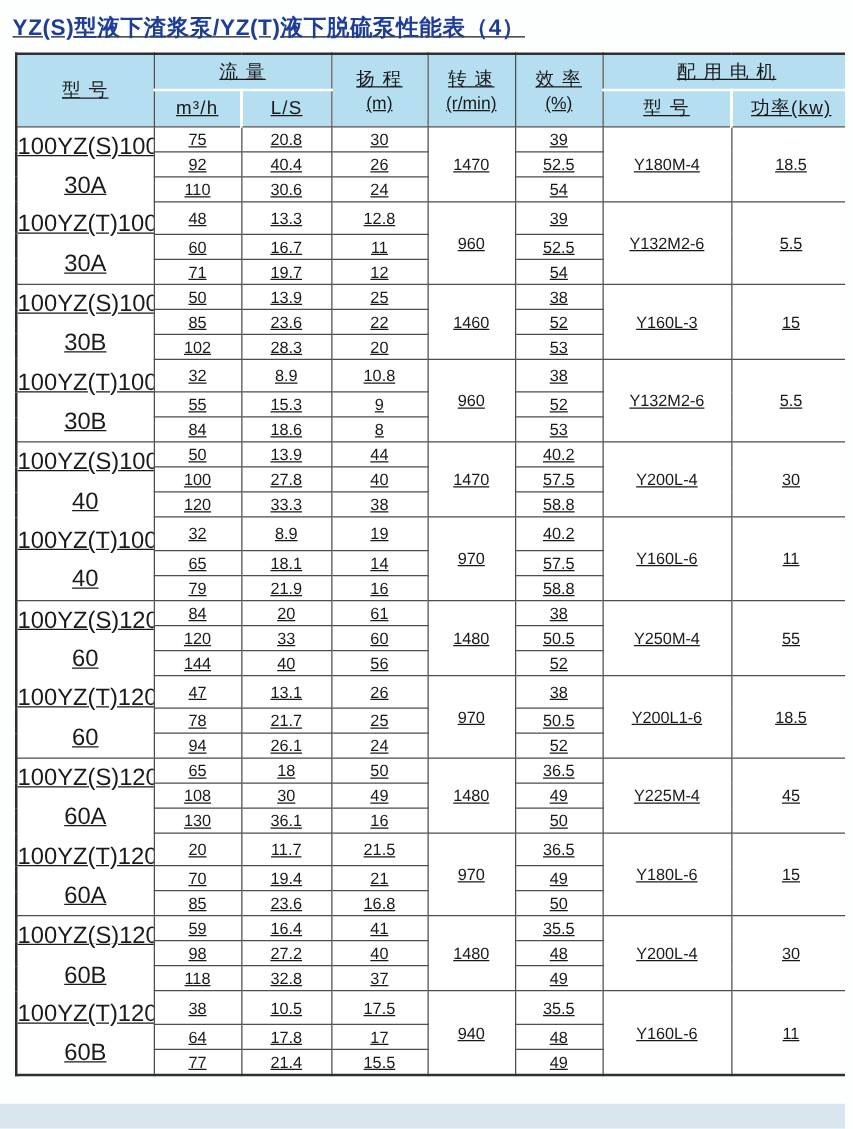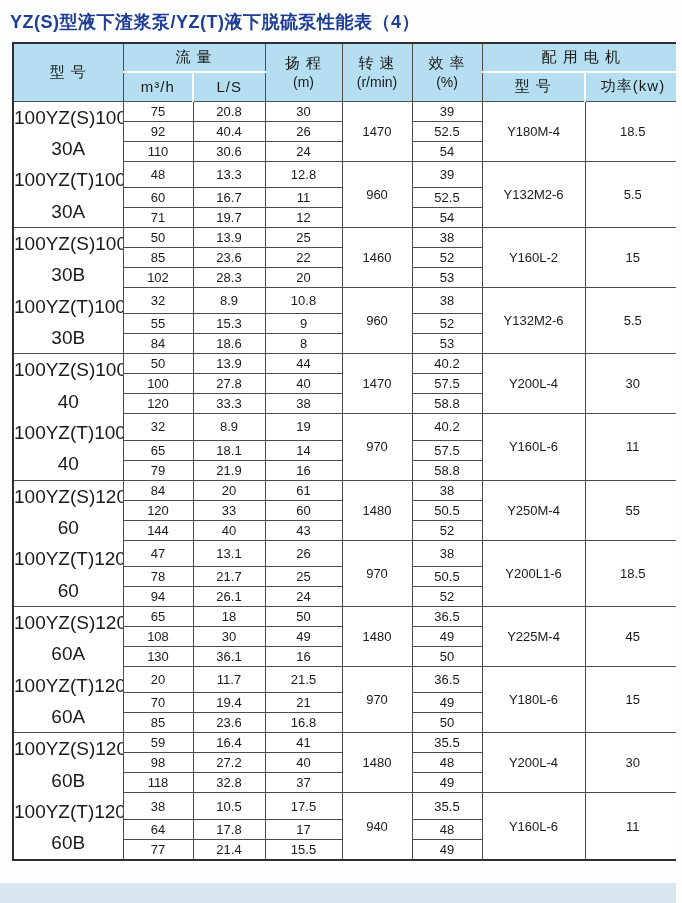--- a/index.html
+++ b/index.html
@@ -11,21 +11,21 @@
     --footer-bg:#d9e6ee;
     --text:#1a1a1a;
   }
   *{box-sizing:border-box;margin:0;padding:0;}
   body{
     width:682px;height:903px;position:relative;
     background:#fdfefe;
     font-family:"Liberation Sans","DejaVu Sans",sans-serif;
     color:var(--text);
   }
-  .page{width:676px;height:903px;position:relative;overflow:hidden;}
+  .page{width:676px;height:903px;position:relative;overflow:hidden;text-decoration:underline;}
   .title{
     padding:10px 0 8px 10px;
     font-size:18px;font-weight:bold;letter-spacing:0.5px;
     color:var(--title-color);
   }
   table.pump{
     border-collapse:collapse;table-layout:fixed;
     width:668px;margin-left:12px;
     border:2px solid var(--border-outer);
   }
@@ -142,21 +142,21 @@
         <tr>
           <td class="model-cell" rowspan="6">
             <div>100YZ(S)100-30B</div>
             <div>100YZ(T)100-30B</div>
           </td>
           <td>50</td>
           <td>13.9</td>
           <td>25</td>
           <td rowspan="3">1460</td>
           <td>38</td>
-          <td rowspan="3">Y160L-2</td>
+          <td rowspan="3">Y160L-3</td>
           <td rowspan="3">15</td>
         </tr>
         <tr>
           <td>85</td>
           <td>23.6</td>
           <td>22</td>
           <td>52</td>
         </tr>
         <tr>
           <td>102</td>
@@ -246,21 +246,21 @@
         </tr>
         <tr>
           <td>120</td>
           <td>33</td>
           <td>60</td>
           <td>50.5</td>
         </tr>
         <tr>
           <td>144</td>
           <td>40</td>
-          <td>43</td>
+          <td>56</td>
           <td>52</td>
         </tr>
         <tr>
           <td>47</td>
           <td>13.1</td>
           <td>26</td>
           <td rowspan="3">970</td>
           <td>38</td>
           <td rowspan="3">Y200L1-6</td>
           <td rowspan="3">18.5</td>

